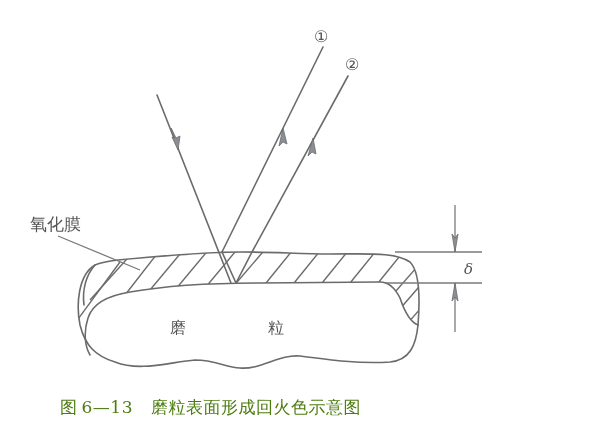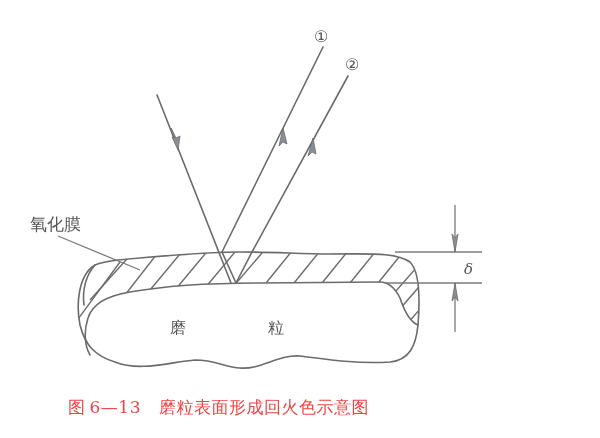--- a/index.html
+++ b/index.html
@@ -3,21 +3,21 @@
   <meta charset="utf-8">
   <style>
     html, body { margin: 0; padding: 0; background: #ffffff; }
     body { width: 600px; height: 438px; position: relative; overflow: hidden; }
     #diagram { position: absolute; left: 0; top: 0; width: 600px; height: 438px; }
     .line { stroke: #6b6b6b; stroke-width: 1.6; fill: none; stroke-linecap: round; stroke-linejoin: round; }
     .thin { stroke: #7a7a7a; stroke-width: 1.3; fill: none; }
     .hatch { stroke: #6b6b6b; stroke-width: 1.4; fill: none; }
     .arrow { fill: #8a8f96; stroke: #6b6b6b; stroke-width: 0.8; }
     .label { font-family: "DejaVu Serif", "Liberation Serif", serif; fill: #555555; }
-    .caption { position: absolute; left: 68px; top: 396px; font-family: "DejaVu Serif", "Liberation Serif", serif; font-size: 17px; color: #ef4444; letter-spacing: 0.5px; white-space: nowrap; }
+    .caption { position: absolute; left: 60px; top: 396px; font-family: "DejaVu Serif", "Liberation Serif", serif; font-size: 17px; color: #4d7c0f; letter-spacing: 0.5px; white-space: nowrap; }
     .caption .num { margin-left: 4px; margin-right: 18px; }
   </style>
 </head>
 <body>
 
 <svg id="diagram" viewBox="0 0 600 438" xmlns="http://www.w3.org/2000/svg">
   <defs>
     <clipPath id="filmClip">
       <path d="M 78 300 C 80 272, 95 262, 118 260 C 160 256, 210 252, 240 252 C 275 252, 300 254, 330 254 C 370 254, 395 252, 410 262 C 420 272, 420 300, 418 325 C 410 322, 404 310, 400 298 C 395 288, 388 282, 380 282 C 340 282, 300 283, 260 283 C 220 283, 170 285, 130 292 C 105 296, 92 305, 88 318 C 84 330, 84 345, 90 355 C 82 345, 78 325, 78 300 Z"></path>
     </clipPath>

